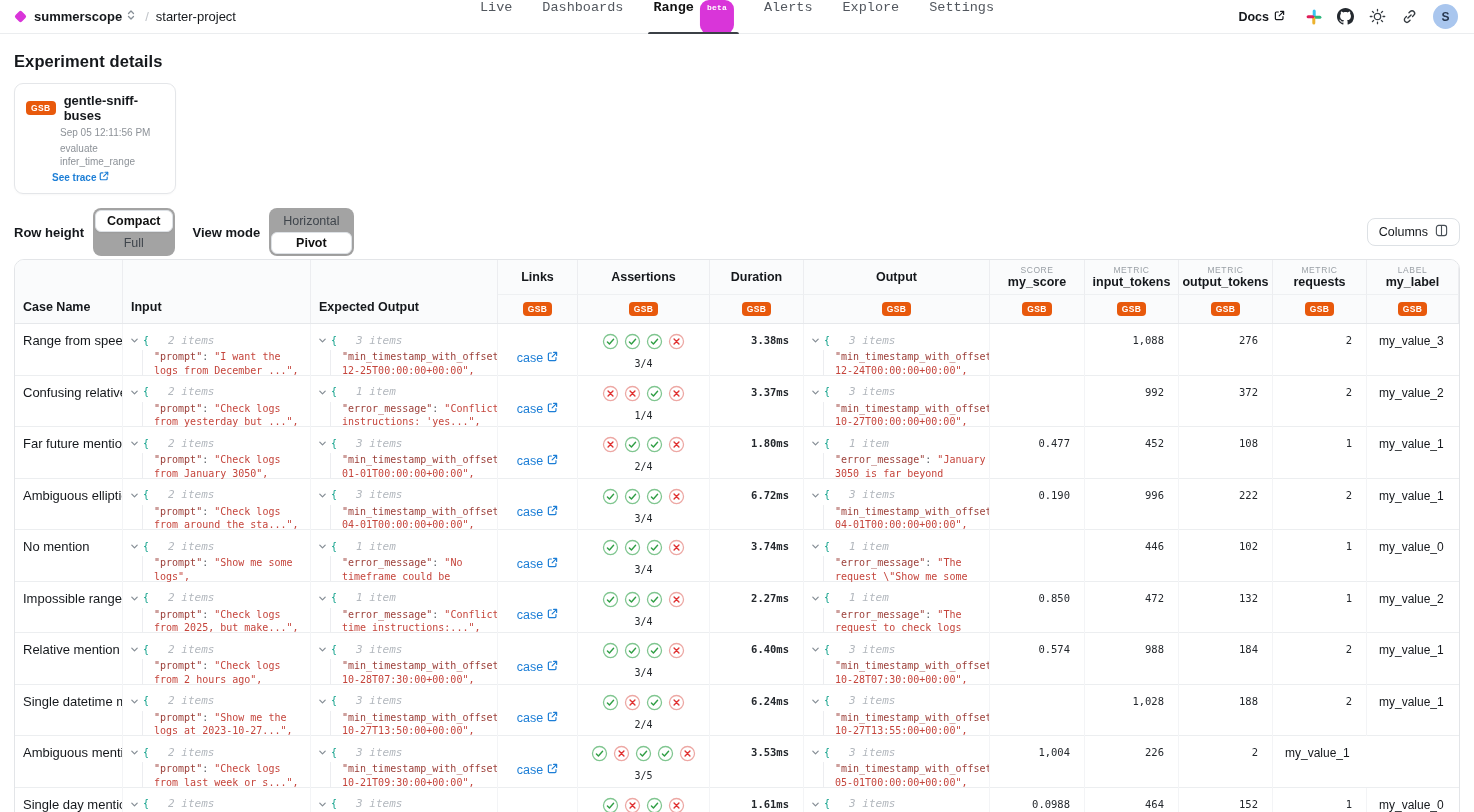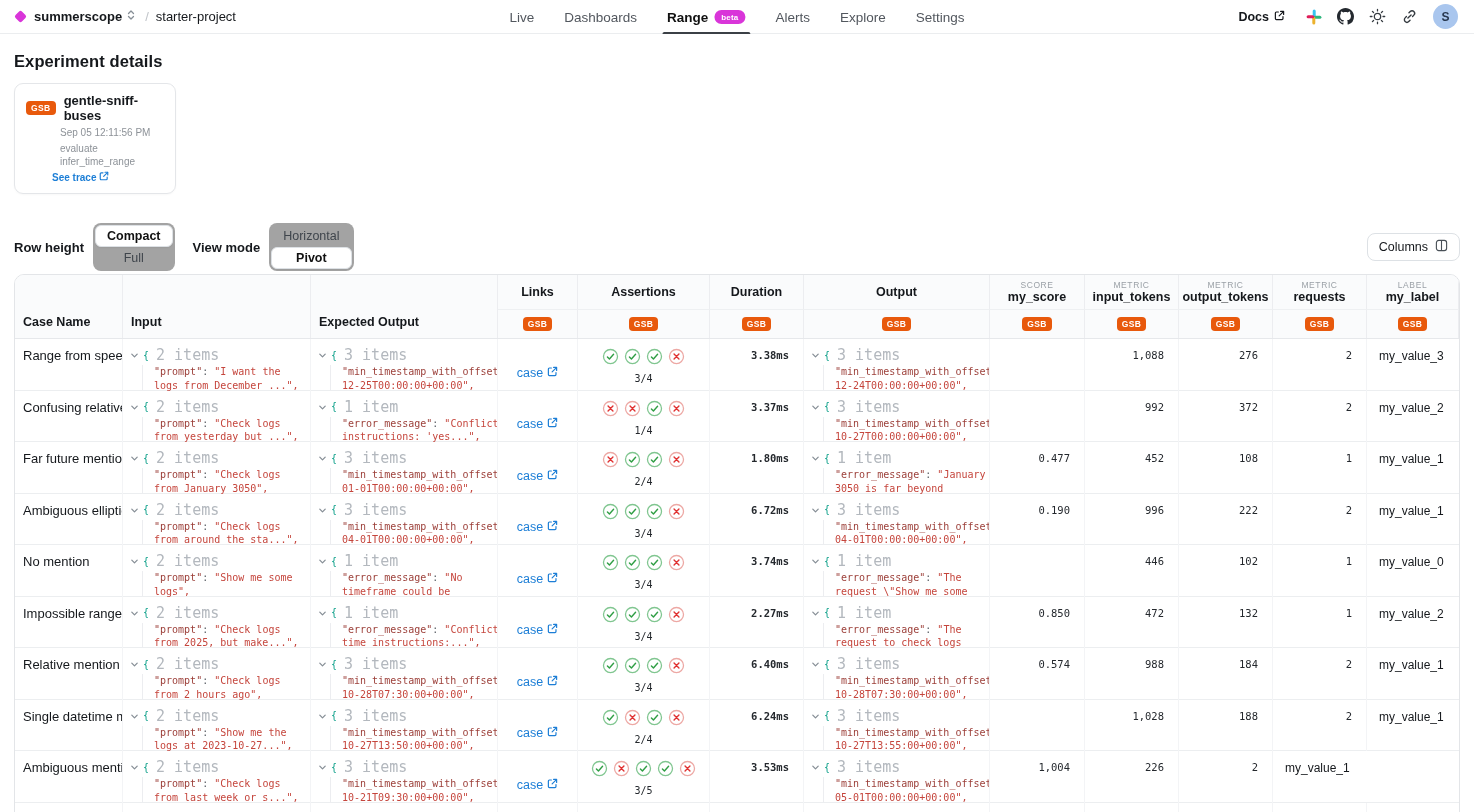--- a/index.html
+++ b/index.html
@@ -8,22 +8,22 @@
 
   
   .topnav { height:34px; border-bottom:1px solid #ebedef; display:flex; align-items:center;
     padding:0 16px; position:relative; background:#fff; }
   .nav-left { display:flex; align-items:center; gap:7px; }
   .diamond { width:9px; height:9px; background:var(--accent); border-radius:2px; transform:rotate(45deg); display:inline-block; }
   .org-switch { display:flex; align-items:flex-end; gap:4px; font-size:13px; font-weight:600; background:none; border:none; padding:0 2px; cursor:pointer; font-family:inherit; color:#15181c;}
   .crumb-sep { color:#c0c4c9; font-size:13px; }
   .project-name { font-size:13px; font-weight:500; }
   .nav-center { position:absolute; left:50%; top:0; transform:translateX(-50%); height:34px; display:flex; align-items:stretch; gap:8px; }
-  .nav-item { display:flex; align-items:center; gap:6px; padding:0 11px; font-size:13.5px; color:#52575e;
-    border:none; background:none; cursor:pointer; font-family:Liberation Sans, sans-serif; position:relative; }
+  .nav-item { display:flex; gap:6px; padding:0 11px; font-size:13.5px; color:#52575e;
+    border:none; background:none; cursor:pointer; font-family:Liberation Mono, monospace; position:relative; }
   .nav-item.active { color:#111; font-weight:550; }
   .nav-item.active::after { content:""; position:absolute; left:6px; right:6px; bottom:0; height:2px; background:#3b4046; border-radius:2px 2px 0 0;}
   .beta-pill { background:var(--accent); color:#fff; font-size:8px; font-weight:700; padding:2.5px 7px; border-radius:9px; letter-spacing:.2px;}
   .nav-right { margin-left:auto; display:flex; align-items:center; gap:15px; }
   .docs-btn { display:flex; align-items:center; gap:5px; font-size:12.5px; font-weight:550; background:none; border:none; cursor:pointer; font-family:inherit; color:#15181c;}
   .icon-btn { background:none; border:none; padding:0; cursor:pointer; display:flex; align-items:center; }
   .avatar { width:25px; height:25px; border-radius:50%; background:#a9c6ee; color:#27374f; font-size:12px; font-weight:600;
     display:flex; align-items:center; justify-content:center; }
 
   
@@ -31,21 +31,21 @@
   .page-title { font-size:16.5px; font-weight:700; margin:18px 0 12px; letter-spacing:.1px; }
   .exp-card { width:162px; border:1px solid #e4e6e9; border-radius:9px; padding:9px 11px 10px; box-shadow:0 1px 2px rgba(0,0,0,.03); }
   .exp-head { display:flex; align-items:center; gap:8px; }
   .gsb-badge { background:#E8590C; color:#fff; font-size:8.5px; font-weight:700; padding:3px 5px; border-radius:4px; letter-spacing:.4px; line-height:1;}
   .exp-name { font-size:13px; font-weight:700; }
   .exp-meta { margin-left:34px; margin-top:3px; font-size:10px; color:#8d9298; line-height:13px; }
   .trace-link { margin-left:26px; margin-top:3px; display:flex; align-items:flex-end; gap:3px;
     font-size:10px; font-weight:700; color:#1c7ed6; background:none; border:none; padding:0; cursor:pointer; font-family:inherit;}
 
   
-  .toolbar { display:flex; align-items:center; margin-top:39px; height:28px; }
+  .toolbar { display:flex; align-items:center; margin-top:24px; height:28px; }
   .tb-label { font-size:13px; font-weight:600; margin-right:9px; }
   .seg { display:flex; background:#a3a3a3; border-radius:8px; padding:2px; margin-right:18px;flex-direction:column; }
   .seg button { border:1px solid transparent; background:none; font-family:inherit; font-size:12.5px; color:#3f454c;
     padding:3px 11px; border-radius:6px; cursor:pointer; font-weight:500;}
   .seg button.on { background:#fff; border-color:#dde1e5; color:#111; font-weight:600; box-shadow:0 1px 1.5px rgba(0,0,0,.05); }
   .columns-btn { margin-left:auto; display:flex; align-items:center; gap:7px; background:#fff; border:1px solid #dde1e5;
     border-radius:8px; padding:5px 11px; font-size:12.5px; font-weight:500; font-family:inherit; cursor:pointer; color:#15181c;}
 
   
   .table-card { margin-top:13px; width:1446px; border:1px solid #e3e5e8; border-radius:10px; overflow:hidden; background:#fff; }
@@ -58,21 +58,21 @@
   .h-group { font-size:8.5px; font-weight:500; letter-spacing:.6px; color:#9aa0a6; text-transform:uppercase; line-height:10px;}
   .h-name { font-size:12.5px; font-weight:600; line-height:14px; }
   .h-badge-cell { grid-row:2; display:flex; align-items:center; justify-content:center; border-top:1px solid #eef0f2; }
   .t-row { height:51.5px; box-shadow:inset 0 -1px #eceef0; background:#fff; }
   .t-row > div { border-right:1px solid #f3f4f6; overflow:hidden; }
   .t-row > div:last-child { border-right:none; }
   .case-cell { padding:9px 8px 0; font-size:13px; line-height:16px; white-space:nowrap; }
   .json-cell { padding:7px 4px 0 7px; }
   .json-head { display:flex; align-items:center; gap:4px; }
   .json-head .brace { font-family:"DejaVu Sans Mono", monospace; font-size:10px; color:#0ea08a; }
-  .jcount { font-family:"DejaVu Sans Mono", monospace; font-size:15px; color:#b3b8be; margin-left:3px;}
+  .jcount { font-family:"DejaVu Sans Mono", monospace; font-style:italic; font-size:11px; color:#b3b8be; margin-left:15px;}
   .json-body { margin-left:12px; border-left:1px solid #ecedf0; padding-left:11px; margin-top:1px;
     font-family:"DejaVu Sans Mono", monospace; font-size:10px; line-height:13.5px; white-space:pre; }
   .jk { color:#9c3f39; } .jc { color:#5c6167; } .jv { color:#c5453c; }
   .link-cell { display:flex; justify-content:center; padding-top:16px; }
   .case-link { display:flex; align-items:center; gap:4px; color:#1c7ed6; font-size:12.5px; background:none; border:none; cursor:pointer; font-family:inherit;}
   .assert-cell { display:flex; flex-direction:column; align-items:center; padding-top:9px; }
   .assert-icons { display:flex; gap:5px; }
   .assert-score { margin-top:4px; font-family:"DejaVu Sans Mono", monospace; font-size:10px; color:#24282d; }
   .num-cell { padding:10px 14px 0 0; text-align:right; font-family:"DejaVu Sans Mono", monospace; font-size:10.5px; color:#24282d;}
   .dur-cell { font-weight:700; }

